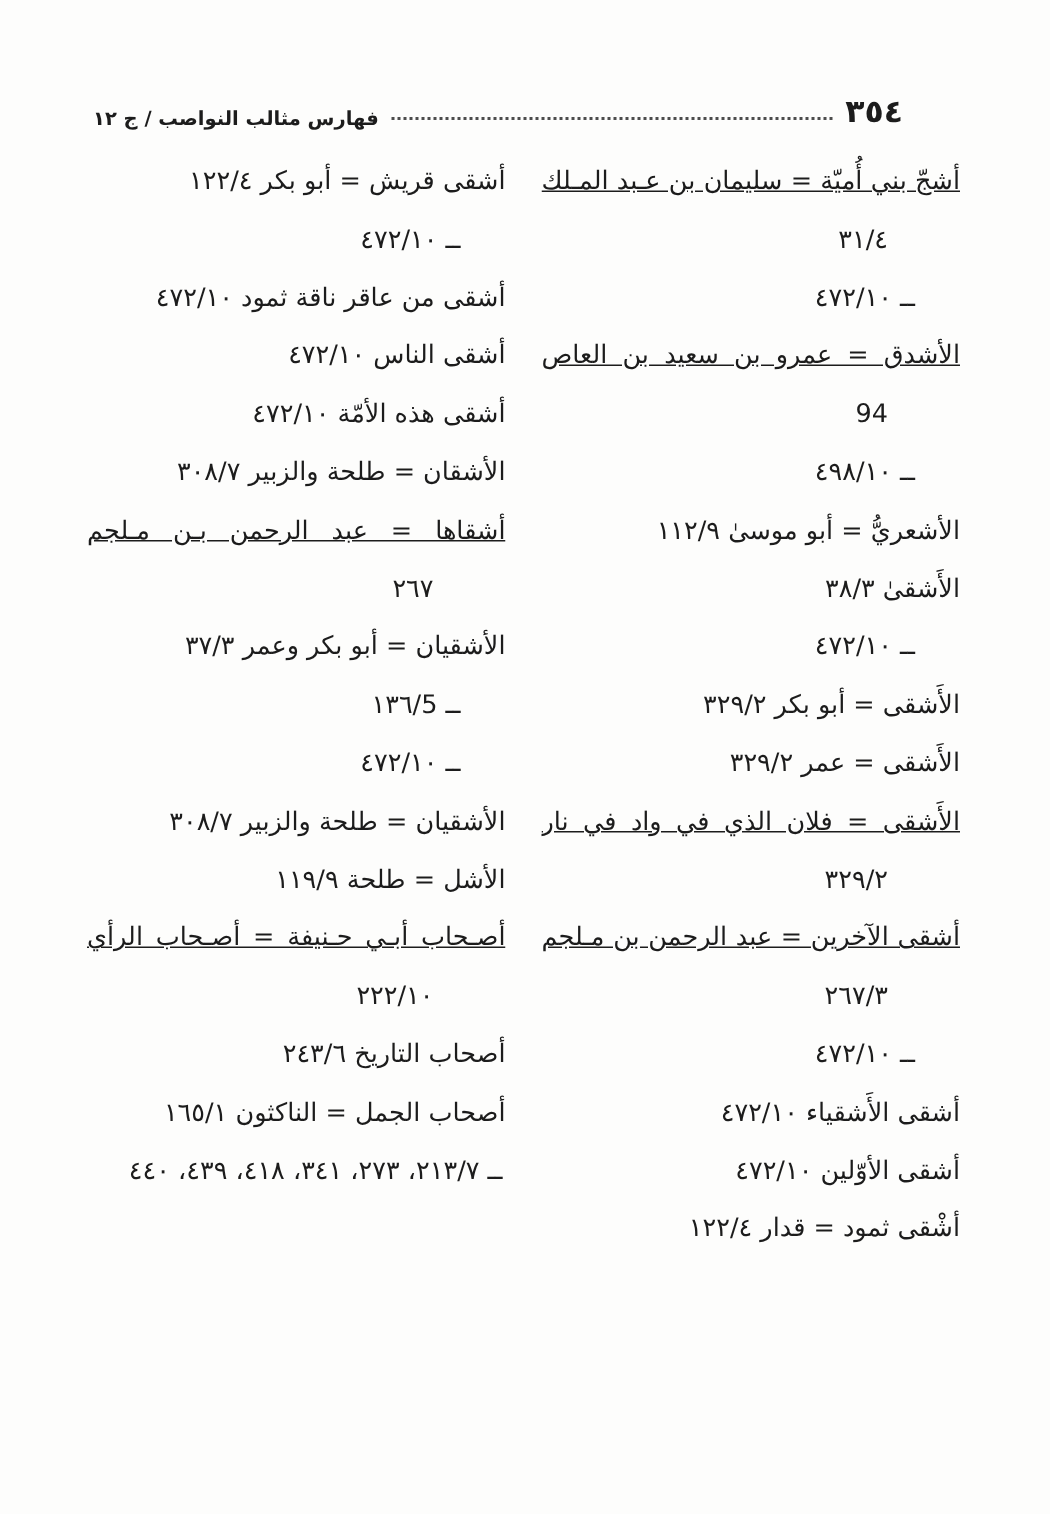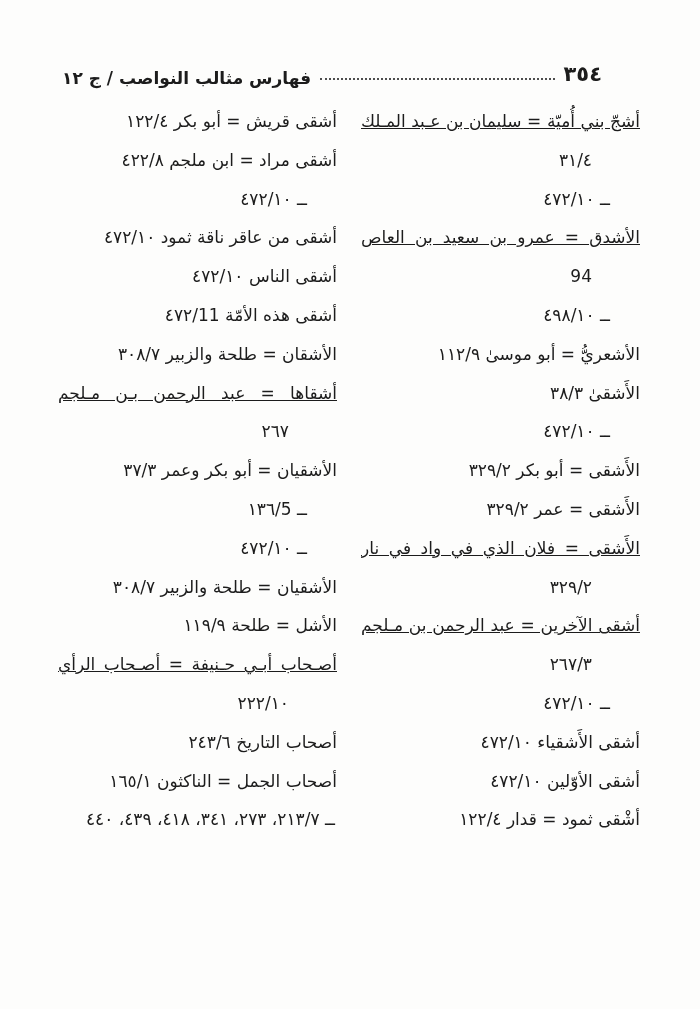--- a/index.html
+++ b/index.html
@@ -34,21 +34,21 @@
   }
   .hdr .leader {
     flex: 1 1 auto;
     height: 0;
     border-bottom: 2px dotted #4d4d4d;
     margin: 0 9px 8px 9px;
     align-self: flex-end;
   }
   .hdr .title {
     font-weight: 700;
-    font-size: 17px;
+    font-size: 13px;
     line-height: 1.2;
     white-space: nowrap;
   }
 
   
   .cols {
     position: absolute;
     top: 102px;
     right: 60px;
     left: 58px;
@@ -105,25 +105,24 @@
       <div class="ln entry justify">أشقى الآخرين = عبد الرحمن بن مـلجم</div>
       <div class="ln cont">٢٦٧/٣</div>
       <div class="ln ditto">ــ ٤٧٢/١٠</div>
       <div class="ln entry">أشقى الأَشقياء ٤٧٢/١٠</div>
       <div class="ln entry">أشقى الأوّلين ٤٧٢/١٠</div>
       <div class="ln entry">أشْقى ثمود = قدار ١٢٢/٤</div>
     </section>
 
     <section class="col">
       <div class="ln entry">أشقى قريش = أبو بكر ١٢٢/٤</div>
-      <div class="ln entry">أشقى مراد = ابن ملجم ٤٢٢/٨</div>
       <div class="ln ditto">ــ ٤٧٢/١٠</div>
       <div class="ln entry">أشقى من عاقر ناقة ثمود ٤٧٢/١٠</div>
       <div class="ln entry">أشقى الناس ٤٧٢/١٠</div>
-      <div class="ln entry">أشقى هذه الأمّة ٤٧٢/11</div>
+      <div class="ln entry">أشقى هذه الأمّة ٤٧٢/١٠</div>
       <div class="ln entry">الأشقان = طلحة والزبير ٣٠٨/٧</div>
       <div class="ln entry justify">أشقاها = عبد الرحمن بـن مـلجم ٢٦٦/٣،</div>
       <div class="ln cont">٢٦٧</div>
       <div class="ln entry">الأشقيان = أبو بكر وعمر ٣٧/٣</div>
       <div class="ln ditto">ــ ١٣٦/5</div>
       <div class="ln ditto">ــ ٤٧٢/١٠</div>
       <div class="ln entry">الأشقيان = طلحة والزبير ٣٠٨/٧</div>
       <div class="ln entry">الأشل = طلحة ١١٩/٩</div>
       <div class="ln entry justify">أصـحاب أبـي حـنيفة = أصـحاب الرأي</div>
       <div class="ln cont">٢٢٢/١٠</div>

